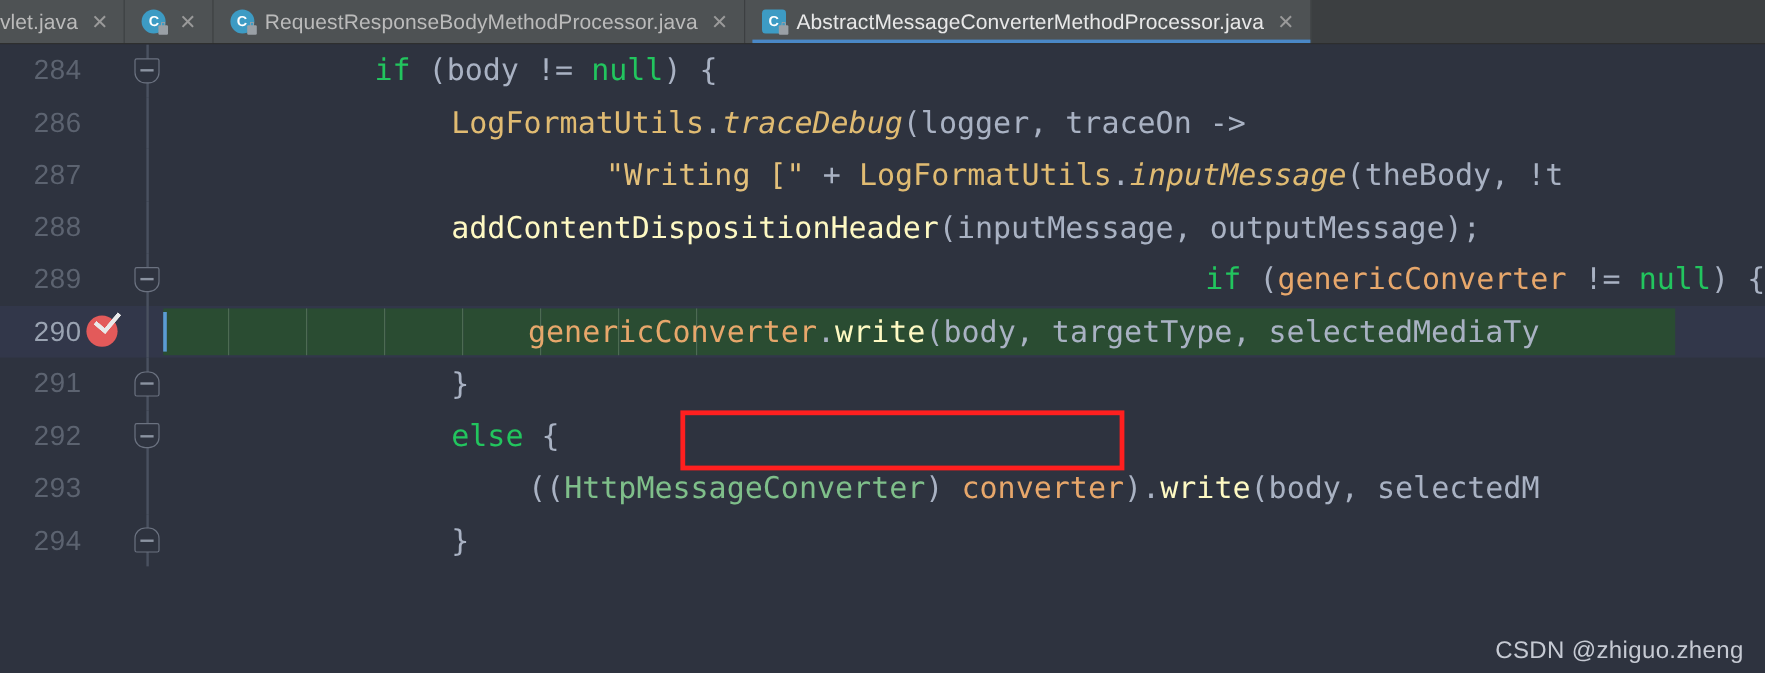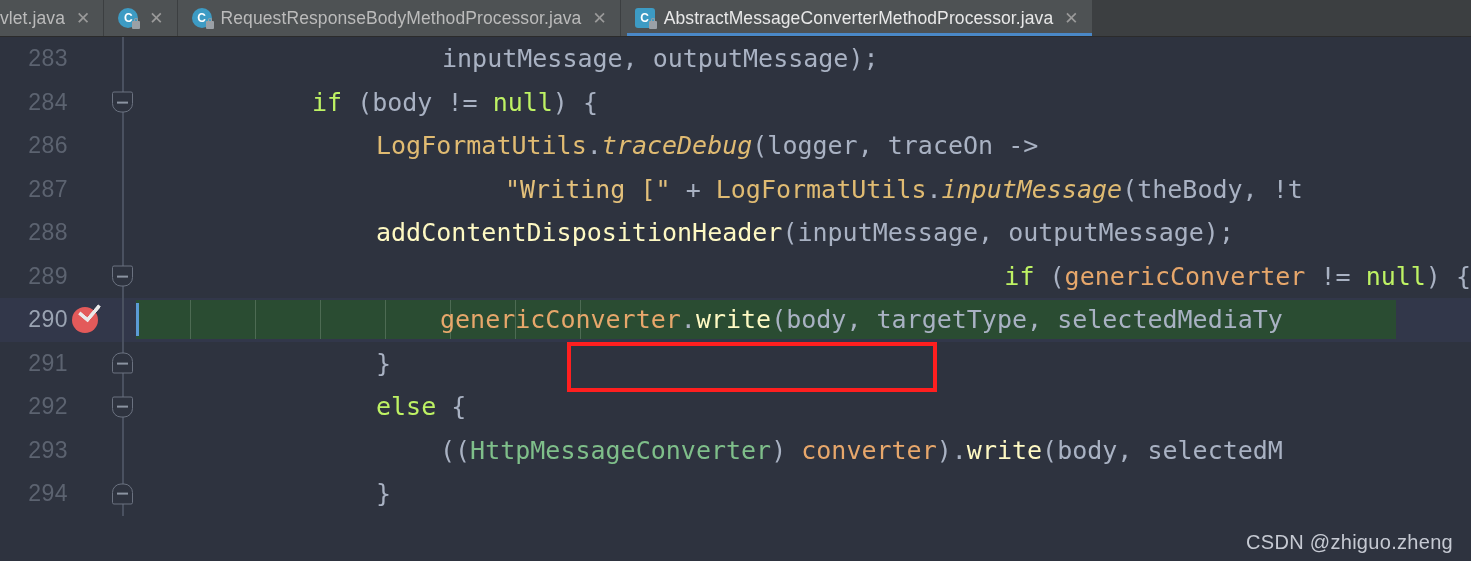--- a/index.html
+++ b/index.html
@@ -219,21 +219,21 @@
 
   
   #redbox {
     position: absolute;
     border: 4px solid #ff1f1f;
     box-sizing: border-box;
     pointer-events: none;
   }
 
   
-  .kw   { color: #bef264; }
+  .kw   { color: #22c55e; }
   .type { color: #e0bb72; }
   .cls  { color: #7fbf8a; }
   .fld  { color: #e7a76b; }
   .mth  { color: #fef9c3; }
   .str  { color: #e3c07b; }
   .pun  { color: #a9b2c3; }
   .stat { color: #e0bb72; font-style: italic; }
   .hint { color: #7a8494; font-style: italic; font-size: 23px; }
 
   
@@ -276,27 +276,20 @@
       </span>
       <span class="tab-label">AbstractMessageConverterMethodProcessor.java</span>
       <span class="tab-close">✕</span>
     </div>
   </div>
 
 <div id="editor">
   <div id="lines">
       <div class="row">
         <div class="gutter">
-          <div class="lineno">283</div>
-          <div class="fold-rail"></div>
-        </div>
-        <div class="code" style="padding-left: 306px;"><span class="pun">inputMessage, outputMessage);</span></div>
-      </div>
-      <div class="row">
-        <div class="gutter">
           <div class="lineno">284</div>
           <div class="fold-rail"></div>
           <div class="fold-marker down">
             <span class="shape"></span>
             <span class="minus"></span>
           </div>
         </div>
         <div class="code" style="padding-left: 176px;"><span class="kw">if</span><span class="pun"> (body </span><span class="pun">!=</span><span class="pun"> </span><span class="kw">null</span><span class="pun">) {</span></div>
       </div>
       <div class="row">

